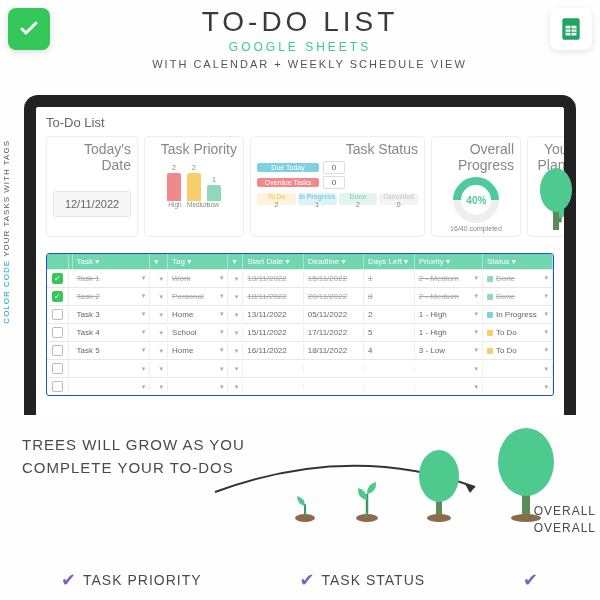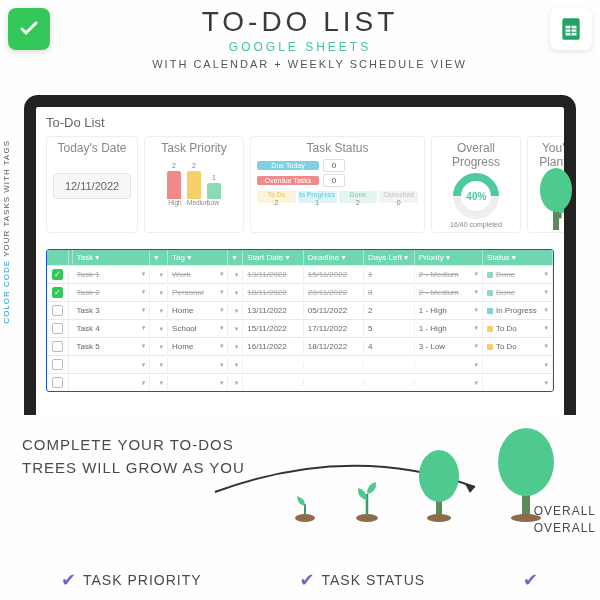--- a/index.html
+++ b/index.html
@@ -12,21 +12,21 @@
   .h-title { font-size:28px; letter-spacing:4px; font-weight:400; color:#3a3a3a; }
   .h-sub { font-size:12px; letter-spacing:3px; color:#42c79a; margin-top:2px;}
   .h-tag { font-size:11px; letter-spacing:2px; color:#555; margin-top:4px;margin-left:19px;}
   .side-text { position:absolute; left:2px; top:140px; font-size:8px; letter-spacing:1px; writing-mode:vertical-rl; transform:rotate(180deg); color:#333;}
   .side-text .c1{color:#1b9dd9;} .side-text .c2{color:#555;}
   .screen { position:absolute; left:24px; top:95px; width:552px; height:320px; border:12px solid #222; border-bottom:none; border-radius:14px 14px 0 0; background:#fff; overflow:hidden;}
   .screen-inner { padding:8px 10px; font-size:9px; color:#555;}
   .app-title { font-size:13px; color:#666; margin-bottom:6px;}
   .dash { display:flex; gap:6px;}
   .card { border:1px solid #eee; border-radius:4px; padding:4px 6px; text-align:center; flex:0 0 auto;}
-  .card-title { font-size:12px; color:#888; margin-bottom:4px;}
+  .card-title { font-size:14px; color:#888; margin-bottom:4px;text-align:right;}
   .date-card { width:92px; }
   .date-val { background:#f7f7f7; border:1px solid #e5e5e5; border-radius:3px; padding:6px 4px; font-size:11px; color:#666; margin-top:18px;}
   .prio-card { width:100px;}
   .prio-bars { display:flex; align-items:flex-end; justify-content:center; gap:6px; height:40px;}
   .pb { width:14px; border-radius:2px 2px 0 0; position:relative;}
   .pb span { font-size:7px; color:#888; position:absolute; top:-9px; left:50%; transform:translateX(-50%);}
   .pb-lbl { font-size:6.5px; color:#888; text-align:center;}
   .lbls { display:flex; gap:5px; justify-content:center;}
   .status-card { width:175px;}
   .status-row { display:flex; align-items:center; gap:4px; margin:2px 0;}
@@ -349,22 +349,22 @@
 </div>
 
 <div class="tree3">
   <svg width="40" height="70" viewBox="0 0 40 70">
         <rect x="17" y="45" width="6" height="25" fill="#5b8a5b"></rect>
         <ellipse cx="20" cy="30" rx="16" ry="22" fill="#4eca8e"></ellipse>
       </svg>
 </div>
 
 <div class="callout">
+  <div>TREES WILL GROW AS YOU</div>
   <div>COMPLETE YOUR TO-DOS</div>
-  <div>TREES WILL GROW AS YOU</div>
 </div>
 
 <svg class="arrow" width="280" height="70" viewBox="0 0 280 70">
   <path d="M5 40 Q 140 -10 265 35" stroke="#333" stroke-width="2" fill="none"></path>
   <path d="M265 35 l-10 -3 l5 9 z" fill="#333"></path>
 </svg>
 
 <div class="grow-row">
   <svg width="30" height="36" viewBox="0 0 30 36">
         <ellipse cx="15" cy="32" rx="10" ry="4" fill="#8b6b4a"></ellipse>

